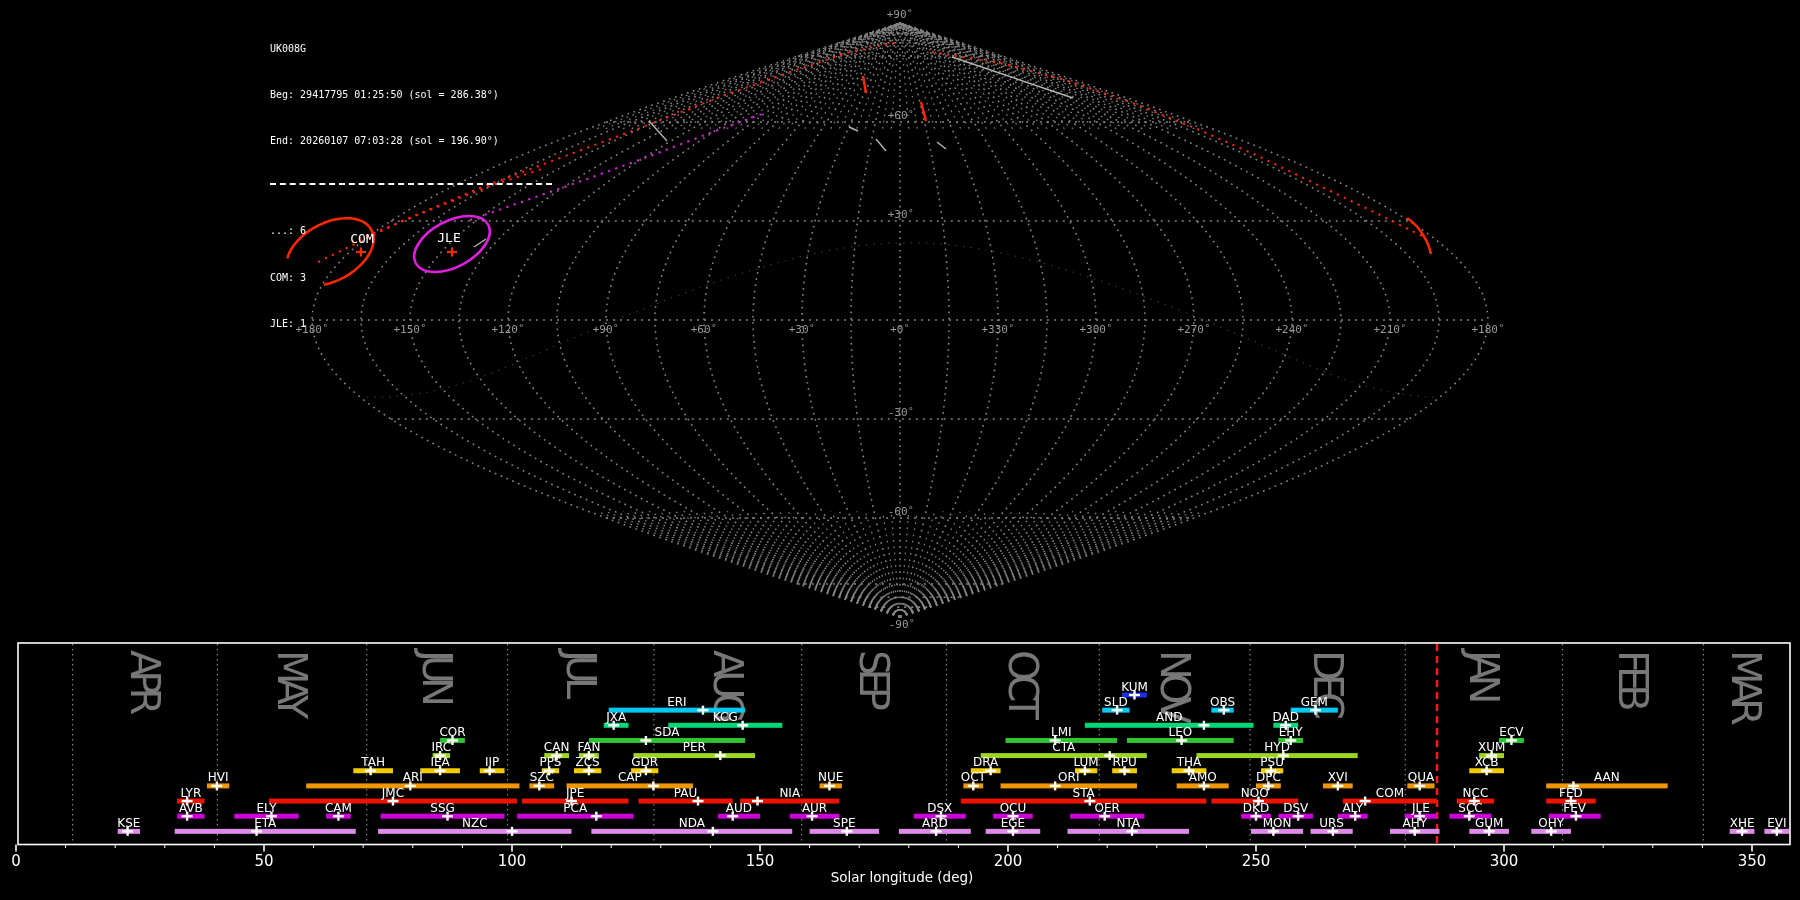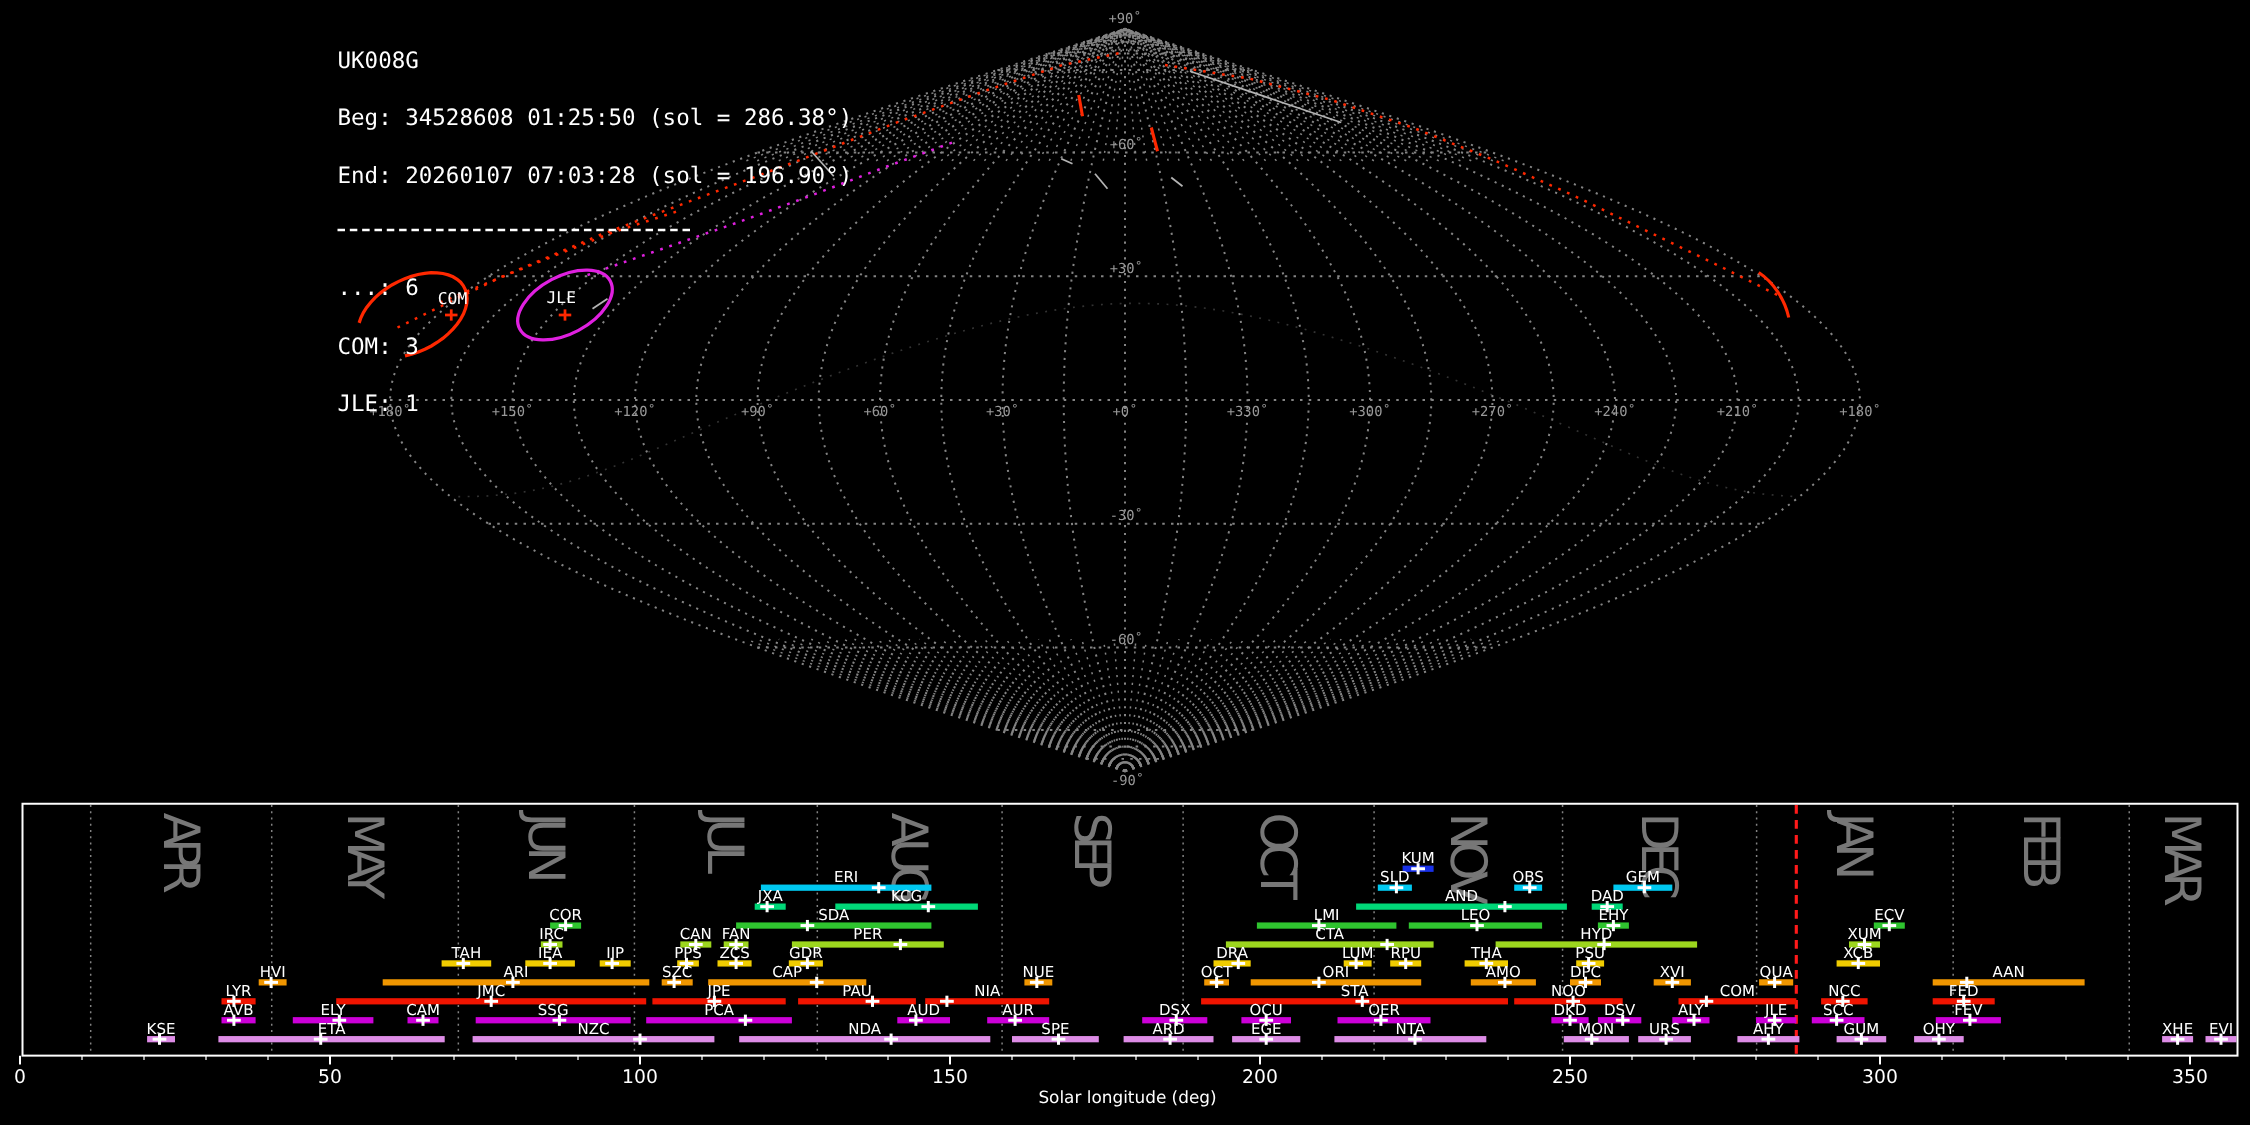--- a/index.html
+++ b/index.html
@@ -1,28 +1,28 @@
 <!DOCTYPE html>
 <html><head>
 <meta charset="utf-8">
 <style>
   html,body{margin:0;padding:0;background:#000;}
   body{width:1800px;height:900px;position:relative;overflow:hidden;font-family:"DejaVu Sans",sans-serif;}
   .info{position:absolute;left:270px;top:10px;color:#fff;
-        font-family:"DejaVu Sans Mono",monospace;font-size:18px;line-height:15.4px;
+        font-family:"DejaVu Sans Mono",monospace;font-size:10px;line-height:15.4px;
         white-space:pre;z-index:5;}
   .info .sep{width:282px;border-top:2px dashed #fff;margin:4px 0 7px 0;height:0;}
   svg{position:absolute;left:0;top:0;}
 </style>
 </head>
 <body>
 
 <div class="info">
   <div>UK008G</div>
-  <div>Beg: 34528608 01:25:50 (sol = 286.38°)</div>
+  <div>Beg: 29417795 01:25:50 (sol = 286.38°)</div>
   <div>End: 20260107 07:03:28 (sol = 196.90°)</div>
   <div class="sep"></div>
   <div><span>...</span>: <span>6</span></div>
   <div><span>COM</span>: <span>3</span></div>
   <div><span>JLE</span>: <span>1</span></div>
 </div>
 
 <svg id="plot" width="1800" height="900" viewBox="0 0 1800 900">
     <g>
       <g stroke="#8c8c8c" stroke-width="1.6" stroke-dasharray="1.7 4.6" fill="none" opacity="0.95">

